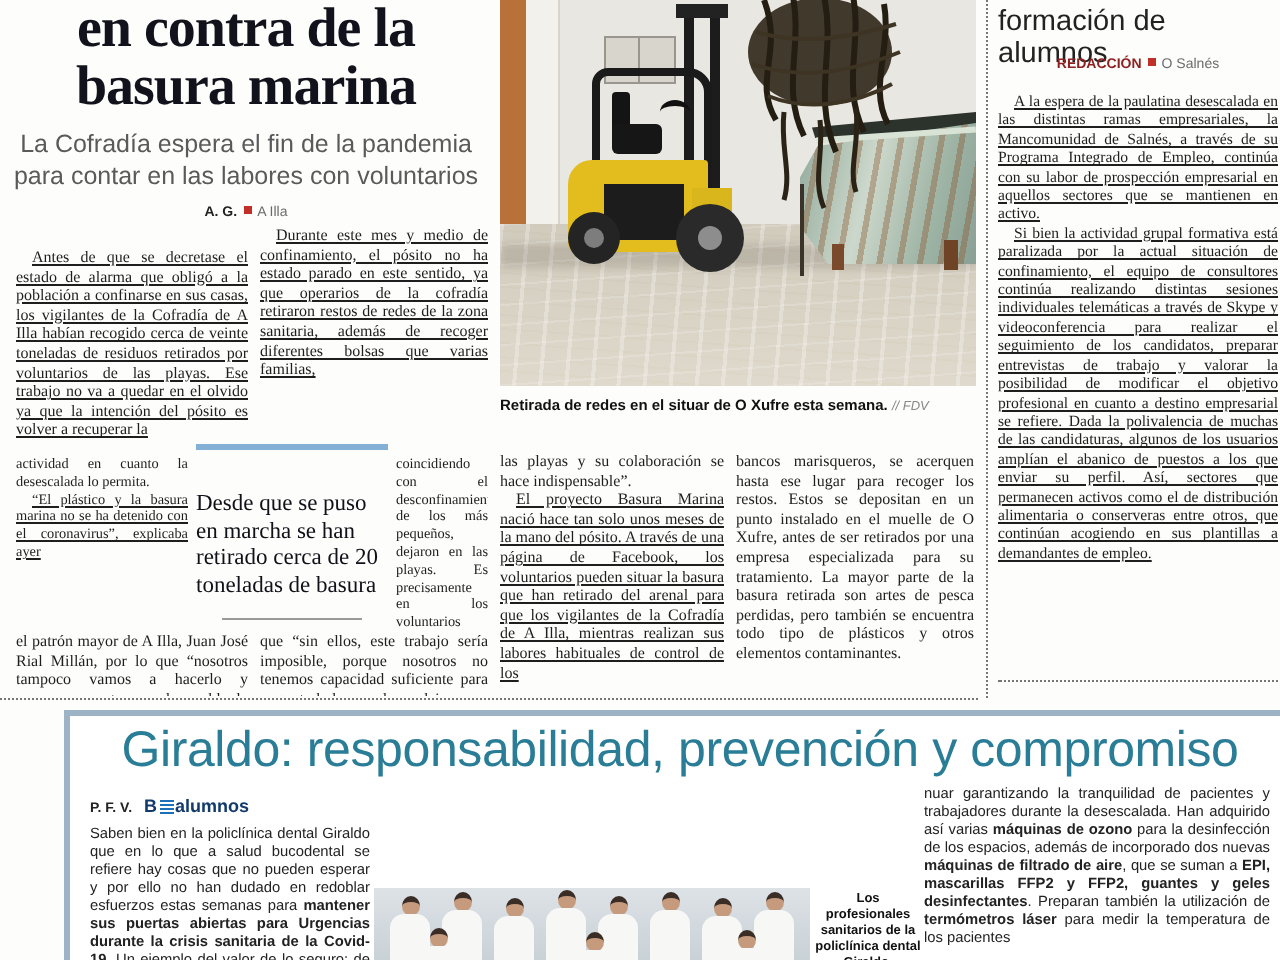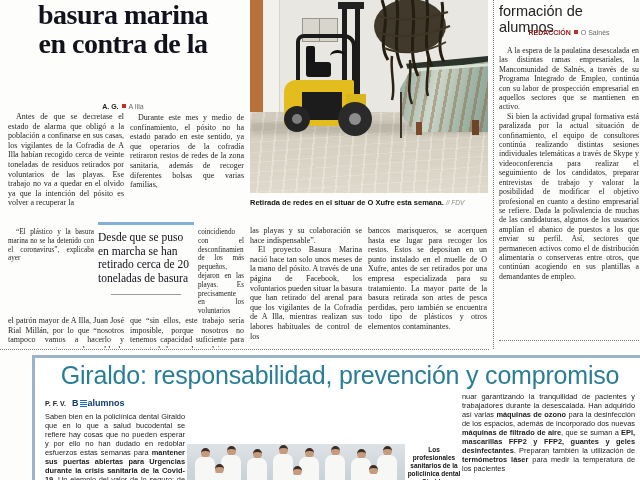--- a/index.html
+++ b/index.html
@@ -14,25 +14,25 @@
     font-size:28px;line-height:29px;color:#12121d;letter-spacing:-0.5px;}
   .main-subhead{left:2px;top:64px;width:242px;text-align:center;font-size:12.5px;
     line-height:16px;color:#5a5a5a;}
   .byline{font-size:7px;line-height:8px;text-align:center;color:#6b6b6b;}
   .byline b{color:#222;}
   .byline .red-author{color:#8f2020;font-weight:bold;}
   .sq{display:inline-block;width:4px;height:4px;background:#c03028;margin:0 3px 1px 3px;}
 
   .np-body{font-size:8px;line-height:9.6px;text-align:justify;color:#1e1e1e;overflow:hidden;}
   .np-body p{margin:0;}
-  .np-body p.ind{text-indent:8px;}
+  .np-body p.ind{text-indent:8px;text-decoration:underline;}
   .np-tiny{font-size:7.2px;line-height:8.8px;}
 
   .pullquote{left:98px;top:222px;width:96px;border-top:3px solid #85b0d6;padding-top:6px;}
-  .pullquote .pq-text{font-size:11.5px;line-height:13.5px;color:#101018;}
+  .pullquote .pq-text{font-size:11.5px;line-height:13.5px;color:#101018;margin-top:15px;}
   .pq-rule{width:70px;border-top:1.5px solid #9a9a9a;margin:9px auto 0 auto;}
 
   .caption{font-family:"Liberation Sans",sans-serif;font-size:7.5px;line-height:9px;
     font-weight:bold;color:#111;}
   .credit{font-weight:normal;font-style:italic;color:#888;font-size:6.5px;}
 
   .dotted-h{border-top:1px dotted #777;height:0;}
   .dotted-v{border-left:1px dotted #777;width:0;}
 
   
@@ -102,32 +102,34 @@
   .torso{position:absolute;width:20px;height:26px;background:#f7f7f6;border-radius:7px 7px 0 0;}
   .g-caption{left:372px;top:88px;width:54px;text-align:center;font-family:"Liberation Sans",sans-serif;
     font-size:6.5px;line-height:8px;font-weight:bold;color:#111;}
 </style>
 </head>
 <body>
 
 <div id="page">
 
   <div class="abs main-headline">
+    <div>en contra de la</div>
     <div>basura marina</div>
-    <div>en contra de la</div>
-  </div>
+  </div>
+  <div class="abs main-subhead sans">La Cofradía espera el fin de la pandemia para contar en las labores con voluntarios</div>
 
   <div class="abs byline sans" style="left:0;top:103px;width:246px;">
     <b>A. G.</b><span class="sq"></span><span>A Illa</span>
   </div>
 
-  <div class="abs np-body" style="left:8px;top:112px;width:116px;height:113px;">
+  <div class="abs np-body" style="left:8px;top:124px;width:116px;height:113px;">
     <p class="ind">Antes de que se decretase el estado de alarma que obligó a la población a confinarse en sus casas, los vigilantes de la Cofradía de A Illa habían recogido cerca de veinte toneladas de residuos retirados por voluntarios de las playas. Ese trabajo no va a quedar en el olvido ya que la intención del pósito es volver a recuperar la</p>
   </div>
   <div class="abs np-body np-tiny" style="left:8px;top:228px;width:86px;height:86px;">
+    <p>actividad en cuanto la desescalada lo permita.</p>
     <p class="ind">“El plástico y la basura marina no se ha detenido con el coronavirus”, explicaba ayer</p>
   </div>
   <div class="abs np-body" style="left:8px;top:316px;width:116px;height:32px;">
     <p>el patrón mayor de A Illa, Juan José Rial Millán, por lo que “nosotros tampoco vamos a hacerlo y esperamos contar con el respaldo de</p>
   </div>
 
   <div class="abs pullquote">
     <div class="pq-text serif">Desde que se puso en marcha se han retirado cerca de 20 toneladas de basura</div>
     <div class="pq-rule"></div>
   </div>

